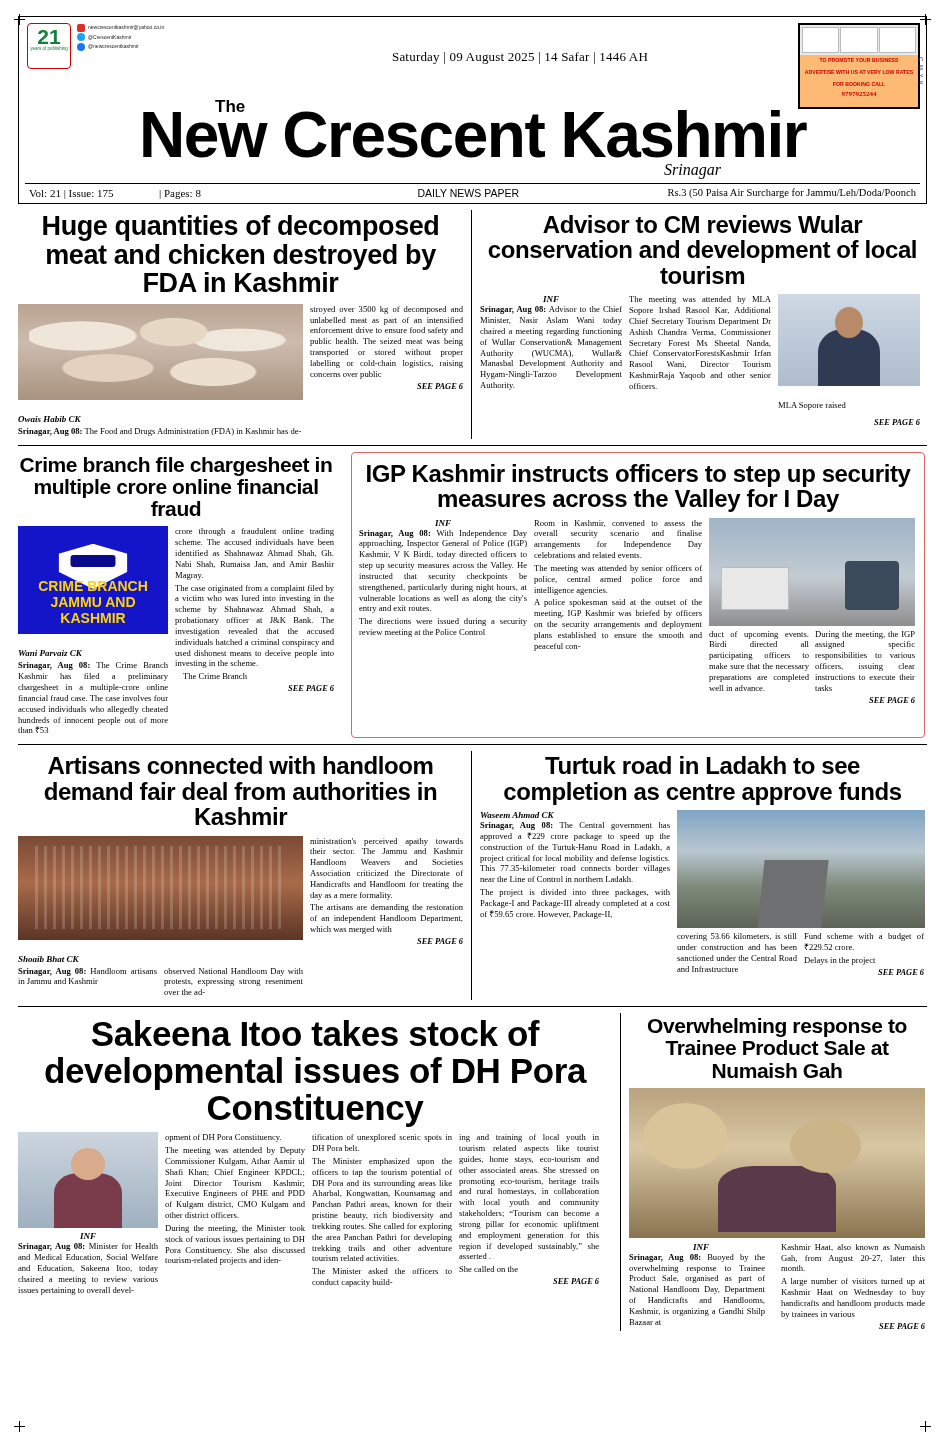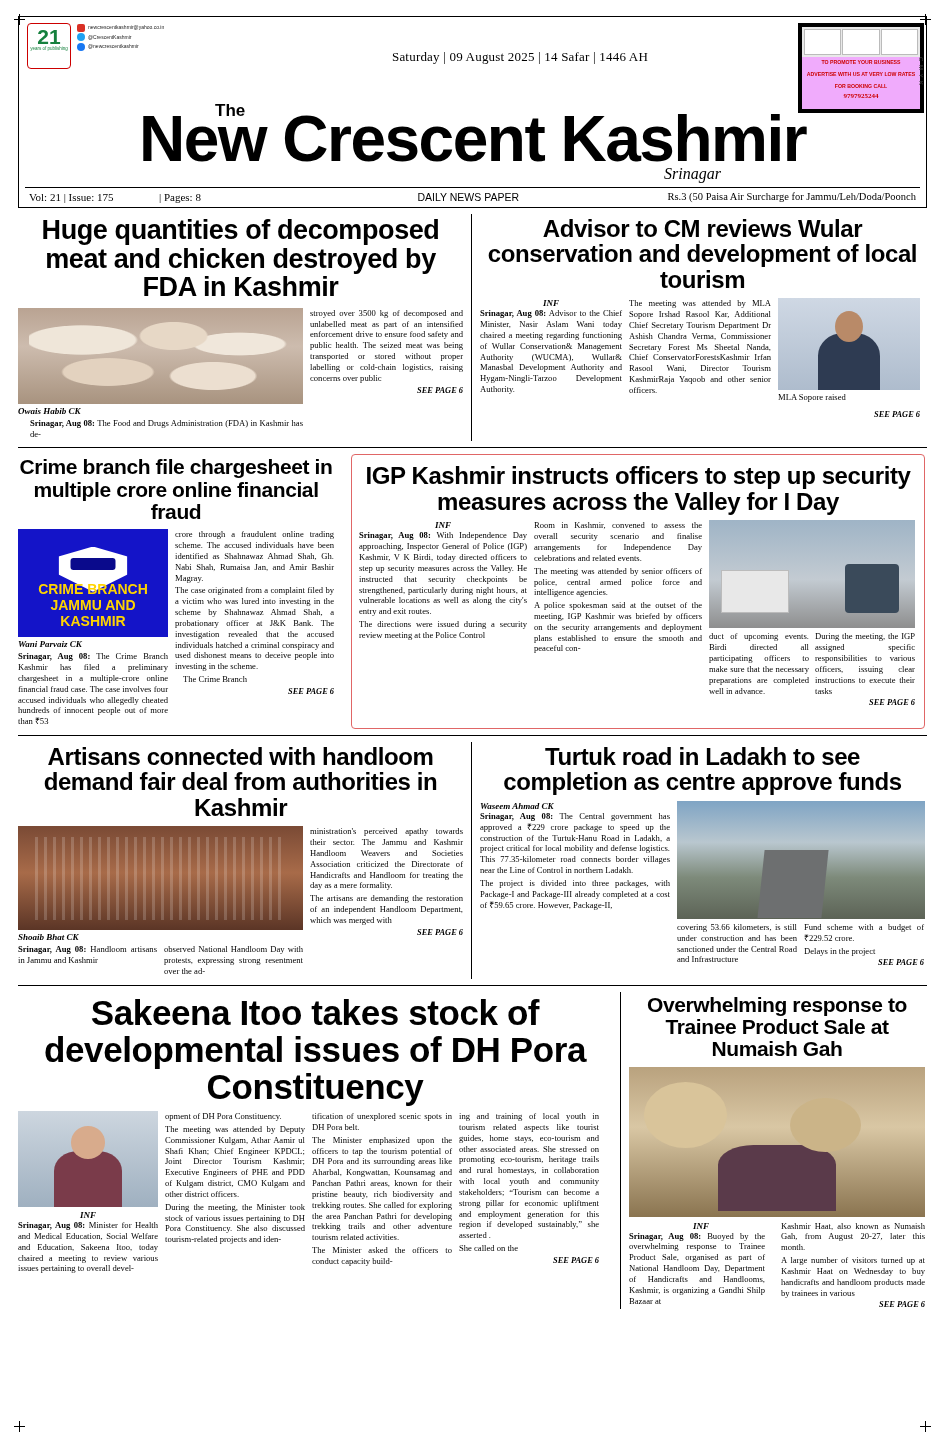--- a/index.html
+++ b/index.html
@@ -23,21 +23,21 @@
   .badge21 .n{font-size:21px;font-weight:bold;font-family:"Liberation Sans",sans-serif;}
   .badge21 .t{font-size:4.5px;font-family:"Liberation Sans",sans-serif;}
   .contacts{font-size:5px;font-family:"Liberation Sans",sans-serif;line-height:1.9;color:#222;}
   .contacts div{display:flex;align-items:center;gap:3px;}
   .ic{width:8px;height:8px;border-radius:2px;display:inline-block;}
   .ic-mail{background:#d93025;}
   .ic-tw{background:#1da1f2;border-radius:50%;}
   .ic-fb{background:#1877f2;border-radius:50%;}
   .mh-date{flex:1;text-align:center;font-size:13px;padding-top:26px;letter-spacing:.2px;}
   .mh-ad{width:120px;}
-  .adbox{border:4px solid #000000;height:82px;width:118px;position:relative;overflow:hidden;background:#f0abfc;}
+  .adbox{border:2px solid #000000;height:82px;width:118px;position:relative;overflow:hidden;background:#fdba74;}
   .adbox .adtop{height:30px;background:#e9e9e9;display:flex;gap:1px;padding:2px;box-sizing:border-box;}
   .adbox .adtop i{flex:1;background:#fff;border:1px solid #bbb;display:block;}
   .adbox .adtxt{font-size:5.2px;font-family:"Liberation Sans",sans-serif;color:#c00;font-weight:bold;text-align:center;line-height:1.5;padding:2px 1px;}
   .adbox .adphone{font-size:7px;font-weight:bold;color:#c00;text-align:center;}
   .cmyk{position:absolute;right:2px;top:40px;font-size:6px;font-family:"Liberation Sans",sans-serif;color:#444;writing-mode:vertical-rl;letter-spacing:1px;}
   .mh-title-wrap{position:relative;text-align:center;margin-top:-6px;}
   .the{font-size:17px;font-weight:bold;font-family:"Liberation Sans",sans-serif;position:absolute;left:196px;top:-6px;}
   .paper-name{font-family:"Liberation Sans",sans-serif;font-weight:bold;font-size:64px;letter-spacing:-1.5px;line-height:1;padding:0 0 2px 0;}
   .srinagar{font-size:16px;font-style:italic;text-align:right;padding-right:205px;margin-top:-8px;}
   .mh-rule{border-top:1px solid #000;margin:4px 6px 0 6px;}
@@ -53,21 +53,21 @@
   .hrule{border-top:1px solid #000;margin-top:6px;}
   .col{box-sizing:border-box;}
 
   h1.head{font-family:"Liberation Sans",sans-serif;font-weight:bold;text-align:center;line-height:1.06;margin:2px 0 6px 0;letter-spacing:-0.4px;}
   .h-main{font-size:27px;}
   .h-med{font-size:24px;}
   .h-sm{font-size:21px;}
   .h-big{font-size:35px;}
 
   .photo{width:100%;background:#d8d8d8;position:relative;overflow:hidden;border:0;}
-  .cap{font-size:9px;font-style:italic;font-weight:bold;margin-top:2px;}
+  .cap{font-size:9px;font-style:italic;font-weight:bold;margin-top:14px;}
   .byline{font-size:9px;font-weight:bold;font-style:italic;text-align:center;}
   .body{font-size:8.6px;line-height:1.26;text-align:justify;}
   .body b{font-weight:bold;}
   .seepage{font-size:8.4px;font-style:italic;font-weight:bold;text-align:right;margin-top:2px;}
   .cols2{display:flex;gap:7px;}
   .cols3{display:flex;gap:7px;}
   .boxred{border:1px solid #e06666;border-radius:4px;padding:6px 7px;}
 
   
   .ph-meat{background:linear-gradient(180deg,#b9a392 0%,#cdbcae 40%,#a8937f 100%);}
@@ -163,21 +163,21 @@
   </div>
 
   <div class="row">
     <div class="col" style="width:445px">
       <h1 class="head h-main">Huge quantities of decomposed meat and chicken destroyed by FDA in Kashmir</h1>
       <div class="cols2">
         <div style="width:285px">
           <div class="photo ph-meat" style="height:96px"></div>
           <div class="cap">Owais Habib CK</div>
           <div class="body" style="margin-top:2px">
-              <p style="margin:0 0 2px 12px"><b>Srinagar, Aug 08:</b> The Food and Drugs Administration (FDA) in Kashmir has de-</p>
+              <p style="margin:0 0 2px 0"><b>Srinagar, Aug 08:</b> The Food and Drugs Administration (FDA) in Kashmir has de-</p>
             </div>
         </div>
         <div style="width:153px">
           <div class="body">
               <p style="margin:0 0 2px 0">stroyed over 3500 kg of decomposed and unlabelled meat as part of an intensified enforcement drive to ensure food safety and public health. The seized meat was being transported or stored without proper labelling or cold-chain logistics, raising concerns over public</p>
             </div>
           <div class="seepage">SEE PAGE 6</div>
         </div>
       </div>
     </div>

